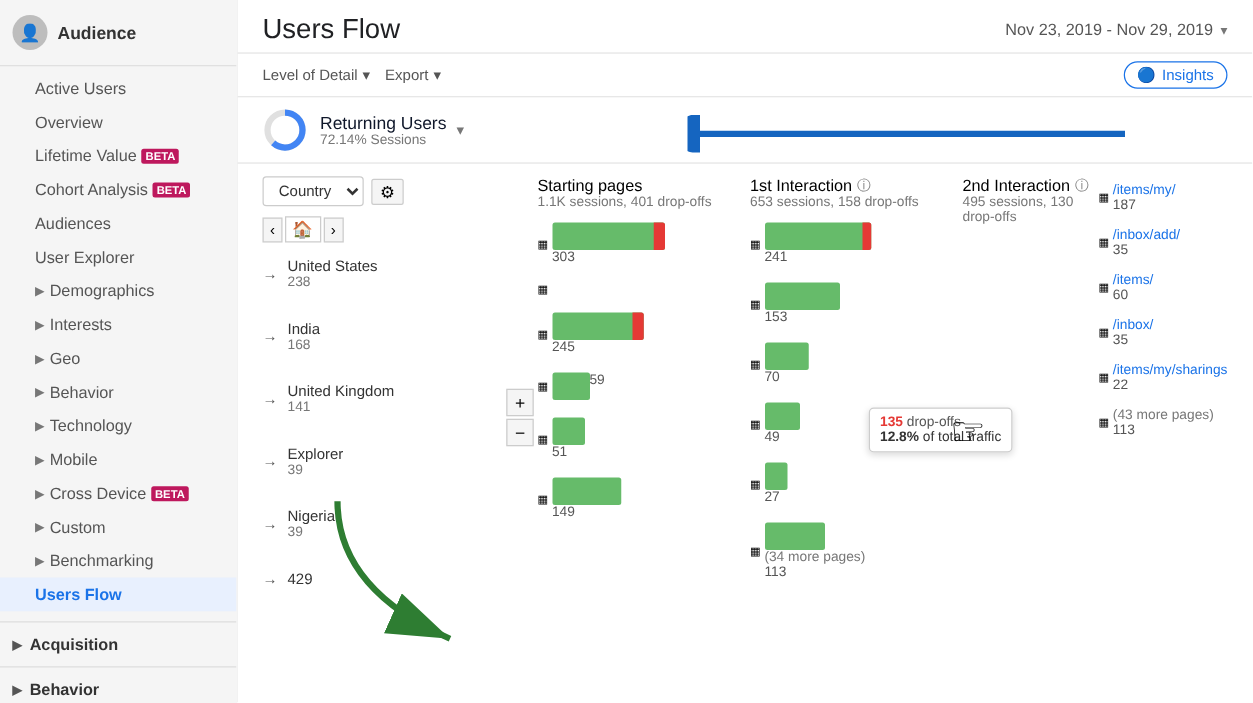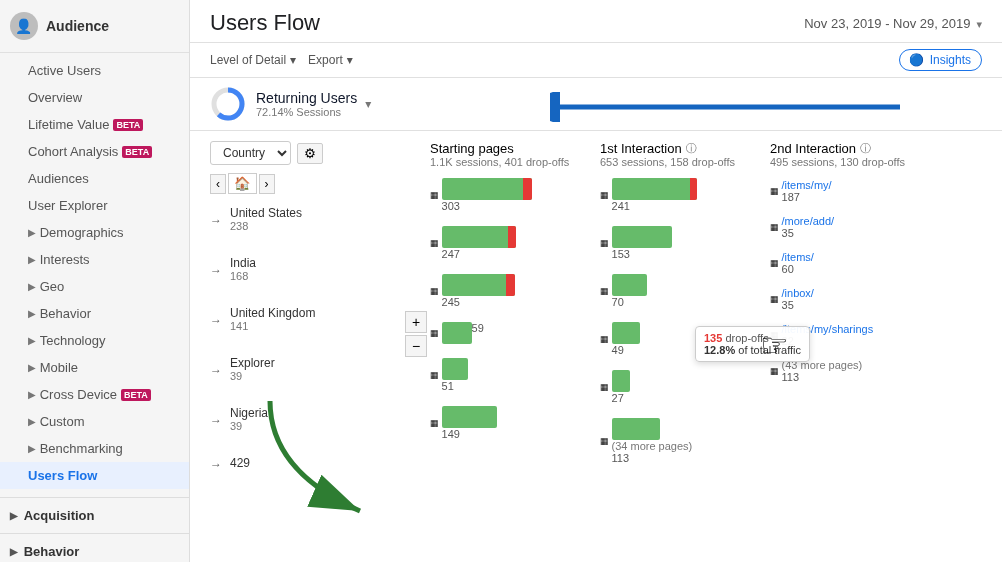--- a/index.html
+++ b/index.html
@@ -435,26 +435,20 @@
             <span style="font-size:9px;">▦</span>
             <div style="display:flex; flex-direction:column;">
               <div style="height:22px; width:90px; background:#66bb6a; border-radius:2px; position:relative;">
                 <div style="position:absolute; right:0; top:0; height:100%; width:10%; background:#e53935; border-radius:0 2px 2px 0;"></div>
               </div>
               <span style="font-size:11px; color:#555;">303</span>
             </div>
           </div>
           <div style="display:flex; align-items:center; gap:3px;">
             <span style="font-size:9px;">▦</span>
-            <div style="display:flex; flex-direction:column;">
-              <div style="height:22px; width:74px; background:#66bb6a; border-radius:2px; position:relative;">
-                <div style="position:absolute; right:0; top:0; height:100%; width:10%; background:#e53935; border-radius:0 2px 2px 0;"></div>
-              </div>
-              <span style="font-size:11px; color:#555;">247</span>
-            </div>
           </div>
           <div style="display:flex; align-items:center; gap:3px;">
             <span style="font-size:9px;">▦</span>
             <div style="display:flex; flex-direction:column;">
               <div style="height:22px; width:73px; background:#66bb6a; border-radius:2px; position:relative;">
                 <div style="position:absolute; right:0; top:0; height:100%; width:12%; background:#e53935; border-radius:0 2px 2px 0;"></div>
               </div>
               <span style="font-size:11px; color:#555;">245</span>
             </div>
           </div>
@@ -532,40 +526,40 @@
             <span style="font-size:9px;">▦</span>
             <div style="display:flex; flex-direction:column;">
               <div style="height:22px; width:48px; background:#66bb6a; border-radius:2px;"></div>
               <span style="font-size:11px; color:#777;">(34 more pages)</span>
               <span style="font-size:11px; color:#555;">113</span>
             </div>
           </div>
         </div>
       </div>
 
-      <div style="display:flex; flex-direction:column; min-width:120px; margin-left:30px;">
+      <div style="display:flex; flex-direction:row; min-width:120px; margin-left:30px;">
         <div style="margin-bottom:6px;">
           <div style="display:flex; align-items:center; gap:4px;">
             <div style="font-size:13px; font-weight:500;">2nd Interaction</div>
             <span style="font-size:11px; color:#777;">ⓘ</span>
           </div>
           <div style="font-size:11px; color:#777;">495 sessions, 130 drop-offs</div>
         </div>
         <div style="display:flex; flex-direction:column; gap:10px; margin-top:4px;">
           <div style="display:flex; align-items:center; gap:3px; height:26px;">
             <span style="font-size:9px;">▦</span>
             <div style="display:flex; flex-direction:column;">
               <span style="color:#1a73e8; font-size:11px;">/items/my/</span>
               <span style="font-size:11px; color:#555;">187</span>
             </div>
           </div>
           <div style="display:flex; align-items:center; gap:3px; height:26px;">
             <span style="font-size:9px;">▦</span>
             <div style="display:flex; flex-direction:column;">
-              <span style="color:#1a73e8; font-size:11px;">/more/add/</span>
+              <span style="color:#1a73e8; font-size:11px;">/inbox/add/</span>
               <span style="font-size:11px; color:#555;">35</span>
             </div>
           </div>
           <div style="display:flex; align-items:center; gap:3px; height:26px;">
             <span style="font-size:9px;">▦</span>
             <div style="display:flex; flex-direction:column;">
               <span style="color:#1a73e8; font-size:11px;">/items/</span>
               <span style="font-size:11px; color:#555;">60</span>
             </div>
           </div>

